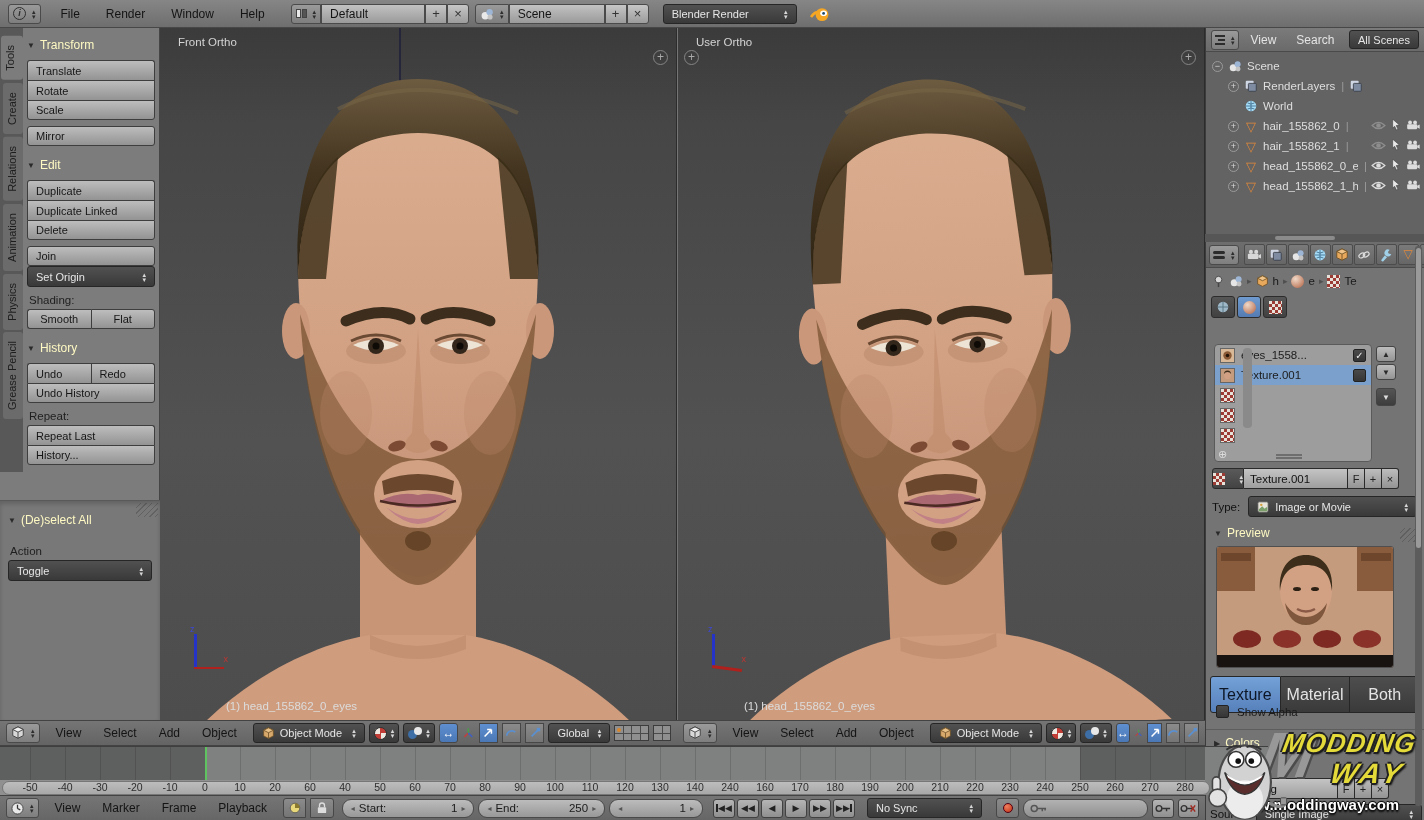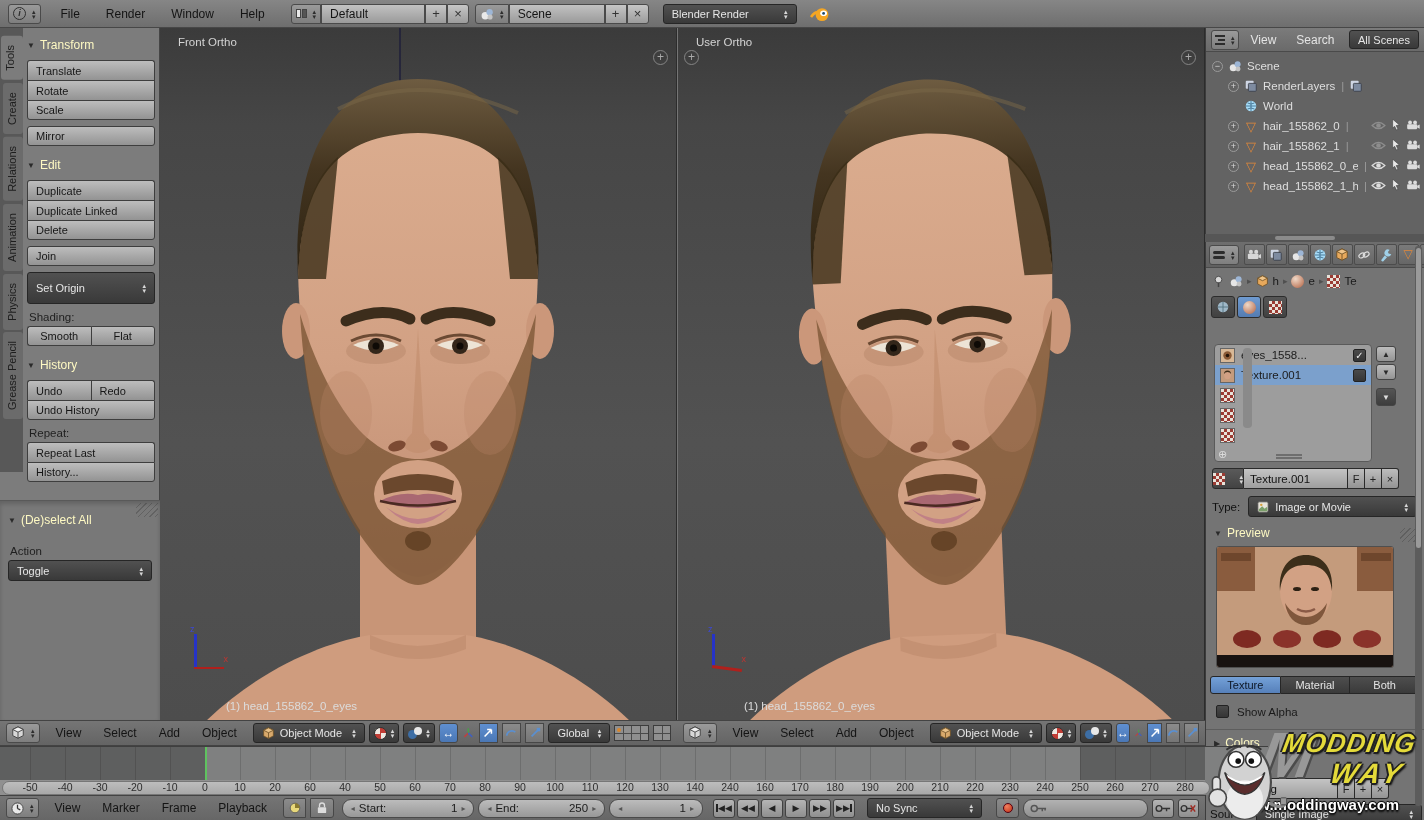--- a/index.html
+++ b/index.html
@@ -151,21 +151,21 @@
              display:flex; align-items:center; padding:0 6px; font-size:11.5px; }
   .db-sm { width:17px; background:linear-gradient(#bdbdbd,#949494); border:1px solid #2a2a2a; border-left:none;
            display:flex; align-items:center; justify-content:center; font-size:11px; color:#222; }
   .db-sm:last-child { border-radius:0 3px 3px 0; }
   .typerow { position:absolute; left:6px; top:254px; display:flex; align-items:center; gap:8px; width:205px; }
   .type-dd { flex:1; height:21px; gap:6px; }
   .prev-h { position:absolute; left:8px; top:284px; width:200px; }
   .preview-img { position:absolute; left:10px; top:304px; width:178px; height:122px; border-radius:3px;
                  border:1px solid #4f4f4f; overflow:hidden; }
   .pmodes { position:absolute; left:4px; top:434px; display:flex; width:210px; }
-  .pmode { flex:1; height:18px; display:flex; align-items:center; justify-content:center; font-size:11px;
+  .pmode { flex:1; height:37px; display:flex; align-items:center; justify-content:center; font-size:16px;
            background:linear-gradient(#4e4e4e,#3a3a3a); color:#e4e4e4; border:1px solid #262626; border-left-width:0; }
   .pmode:first-child { border-radius:3px 0 0 3px; border-left-width:1px; }
   .pmode:last-child { border-radius:0 3px 3px 0; }
   .pmode.active { background:linear-gradient(#74a1d8,#5680ba); color:#0d1726; }
   .alpharow { position:absolute; left:10px; top:463px; display:flex; align-items:center; gap:8px; font-size:11.5px; color:#1a1a1a; }
   .sepline { position:absolute; left:0; top:487px; width:219px; border-top:1px solid #5d5d5d; }
   .colors-h { position:absolute; left:8px; top:494px; }
   .imgrow { position:absolute; left:4px; top:536px; display:flex; height:21px; }
   .srcrow { position:absolute; left:4px; top:562px; display:flex; align-items:center; gap:6px; width:212px; font-size:11.5px; }
   .props-scroll { position:absolute; right:2px; top:4px; width:7px; height:560px; background:#5c5c5c; border-radius:3px; }
@@ -343,21 +343,21 @@
       <div class="btn-light shelf-btn grp-mid">Rotate</div>
       <div class="btn-light shelf-btn grp-bot">Scale</div>
       <div class="btn-light shelf-btn r3" style="margin-top:6px">Mirror</div>
       <div class="panel-h" style="margin:12px 0 8px">
           <span>Edit</span>
         </div>
       <div class="btn-light shelf-btn grp-top">Duplicate</div>
       <div class="btn-light shelf-btn grp-mid">Duplicate Linked</div>
       <div class="btn-light shelf-btn grp-bot">Delete</div>
       <div class="btn-light shelf-btn r3" style="margin-top:6px">Join</div>
-      <div class="btn-dark shelf-btn r3" style="margin-top:6px;height:32px">
+      <div class="btn-dark shelf-btn r3" style="height:21px">
         <span>Set Origin</span>
           <span class="ud">
             <span>▴</span>
             <span>▾</span>
           </span>
       </div>
       <div class="lbl">Shading:</div>
       <div class="row2">
         <div class="btn-light shelf-btn" style="border-radius:3px 0 0 3px;border-right-width:0;justify-content:center">Smooth</div>
         <div class="btn-light shelf-btn" style="border-radius:0 3px 3px 0;justify-content:center">Flat</div>

